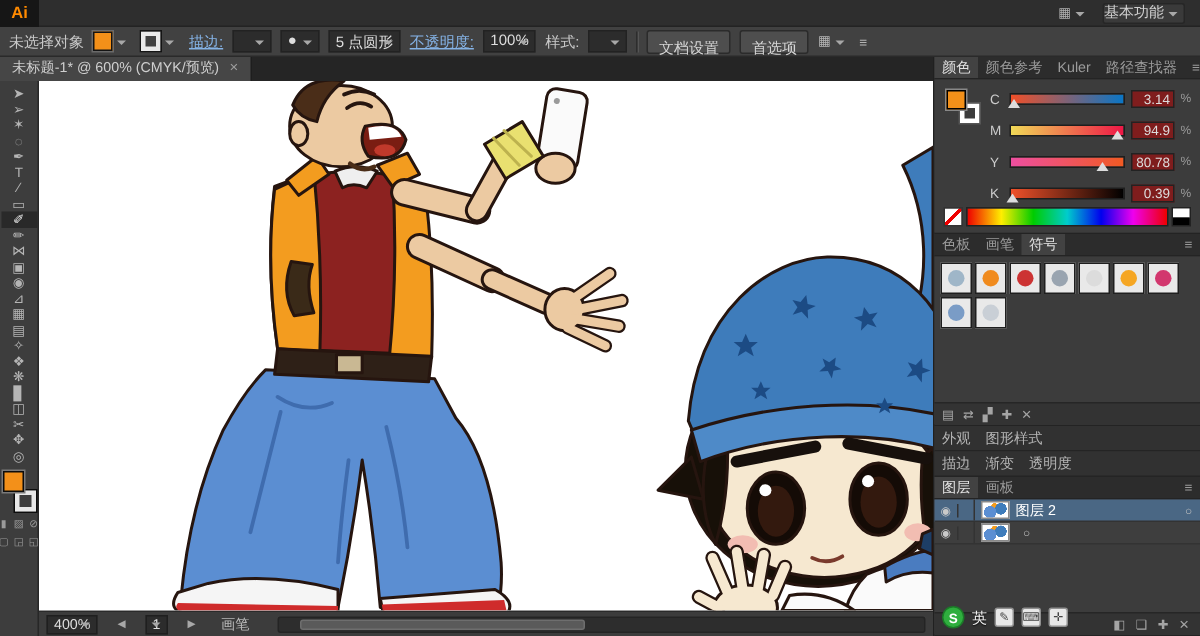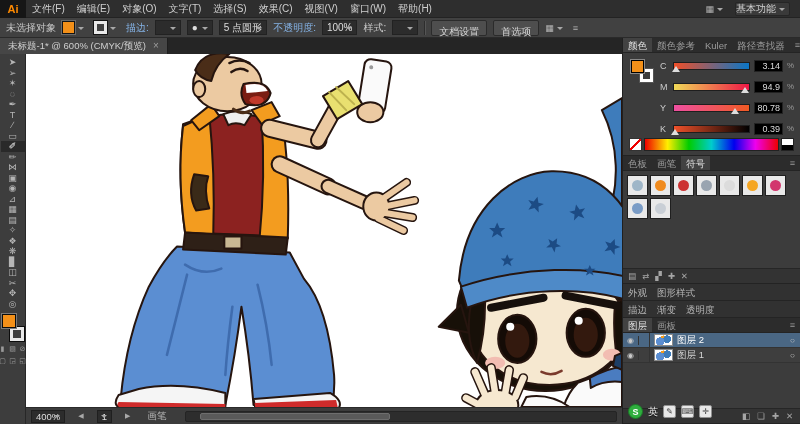--- a/index.html
+++ b/index.html
@@ -15,21 +15,21 @@
   .mb-icon{color:#b0b0b0;font-size:9px}
   .workspace-btn{background:#3a3a3a;border:1px solid #262626;color:#cfcfcf;font-size:10px;height:14px;line-height:12px;border-radius:2px}
 
   
   .dd{position:relative;padding-right:13px}
   .dd::after{content:"";position:absolute;right:4px;top:50%;margin-top:-1px;border:3px solid transparent;border-top-color:#a8a8a8}
 
   
   .controlbar{height:20px;background:#414141;border-bottom:1px solid #2a2a2a;display:flex;align-items:center;gap:6px;padding:0 6px;flex:0 0 20px;font-size:10px}
   .cb-label{color:#c8c8c8;white-space:nowrap}
-  .cb-link{color:#85b3e6;white-space:nowrap;cursor:pointer}
+  .cb-link{color:#85b3e6;text-decoration:underline;white-space:nowrap;cursor:pointer}
   .swatch-btn{display:flex;align-items:center;height:16px}
   .sw{width:13px;height:13px;border:1px solid #141414;box-shadow:0 0 0 1px #6a6a6a;display:inline-block}
   .sw.fill{background:#f39019}
   .sw.stroke{background:#414141;border:3px solid #e9e9e9;outline:1px solid #141414}
   .cb-box{background:#2c2c2c;border:1px solid #222;height:15px;min-width:26px;display:inline-flex;align-items:center;padding:0 4px;color:#ddd}
   .cb-btn{background:#4e4e4e;border:1px solid #2b2b2b;color:#d5d5d5;font-size:10px;height:16px;padding:4px 7px;border-radius:2px;white-space:nowrap}
   .cb-sep{width:1px;height:14px;background:#2d2d2d;box-shadow:1px 0 0 #555}
   .cb-icon{color:#b5b5b5;font-size:9px}
 
   
@@ -79,21 +79,21 @@
   .proxy-stroke{position:absolute;top:11px;left:11px;width:13px;height:13px;background:#3c3c3c;border:3px solid #fff;outline:1px solid #555}
   .channels{flex:1;display:flex;flex-direction:column;justify-content:space-between}
   .ch-row{display:flex;align-items:center;gap:4px;height:15px}
   .ch-label{width:9px;font-size:9px;color:#ccc}
   .ch-track{flex:1;height:8px;position:relative;border:1px solid #1e1e1e}
   .grad-c{background:linear-gradient(to right,#f14f28,#0a76c6)}
   .grad-m{background:linear-gradient(to right,#f0d957,#ee1746)}
   .grad-y{background:linear-gradient(to right,#ee4fa0,#f05a23)}
   .grad-k{background:linear-gradient(to right,#f0512a,#000)}
   .ch-thumb{position:absolute;bottom:-3px;width:0;height:0;border:4px solid transparent;border-top:none;border-bottom:6px solid #ddd;transform:translateX(-4px)}
-  .ch-val{width:29px;text-align:right;font-size:9px;color:#ddd;background:#000000;border:1px solid #222;height:12px;line-height:11px;padding-right:2px}
+  .ch-val{width:29px;text-align:right;font-size:9px;color:#ddd;background:#7f1d1d;border:1px solid #222;height:12px;line-height:11px;padding-right:2px}
   .ch-unit{font-size:8px;color:#999;width:7px}
   .spectrum-row{display:flex;gap:2px;height:13px;flex:0 0 13px;align-items:stretch}
   .none-swatch{width:13px;border:1px solid #333;background:linear-gradient(135deg,#fff 42%,#e00 42%,#e00 58%,#fff 58%)}
   .spectrum{flex:1;border:1px solid #222;background:linear-gradient(90deg,#e00,#fe0 17%,#0c0 33%,#0cc 50%,#00e 67%,#e0e 83%,#e00)}
   .bw{width:13px;display:flex;flex-direction:column;border:1px solid #222}
   .bw i{flex:1}.bw .w{background:#fff}.bw .b{background:#000}
 
   .sym-body{height:112px;flex:0 0 112px;background:#3c3c3c;display:flex;flex-direction:column}
   .sym-grid{display:flex;flex-wrap:wrap;gap:2px;padding:4px;align-content:flex-start;flex:1}
   .sym{width:21px;height:21px;background:#e9e9e9;border:1px solid #1f1f1f;position:relative}
@@ -121,31 +121,20 @@
   .ime-mode{color:#f2f2f2;font-size:10px;text-shadow:0 1px 1px #000}
   .tray-icon{width:13px;height:13px;background:#e8e8e8;color:#444;font-size:8px;border-radius:2px;display:flex;align-items:center;justify-content:center;border:1px solid #909090}
 </style>
 </head>
 <body>
 
 <div class="app">
 
   <div class="menubar">
     <div class="ai-logo">Ai</div>
-    <div class="menus">
-        <span class="menu-item">文件(F)</span>
-        <span class="menu-item">编辑(E)</span>
-        <span class="menu-item">对象(O)</span>
-        <span class="menu-item">文字(T)</span>
-        <span class="menu-item">选择(S)</span>
-        <span class="menu-item">效果(C)</span>
-        <span class="menu-item">视图(V)</span>
-        <span class="menu-item">窗口(W)</span>
-        <span class="menu-item">帮助(H)</span>
-      </div>
     <div class="menubar-right">
       <span class="mb-icon dd">▦</span>
       <button class="workspace-btn dd">基本功能</button>
     </div>
   </div>
 
   <div class="controlbar">
     <span class="cb-label">未选择对象</span>
     <span class="swatch-btn dd">
         <i class="sw fill"></i>
@@ -435,21 +424,20 @@
           <div style="display:contents"><div class="layer-row selected">
               <span class="eye">◉</span>
               <span class="lock-cell"></span>
               <span class="lthumb"></span>
               <span class="lname">图层 2</span>
               <span class="ltarget">○</span>
             </div><div class="layer-row">
               <span class="eye">◉</span>
               <span class="lock-cell"></span>
               <span class="lthumb"></span>
-              <span class="lname">图层 1</span>
               <span class="ltarget">○</span>
             </div></div>
           <div class="layers-footer">
             <div style="display:contents"><button class="picon">◧</button><button class="picon">❏</button><button class="picon">✚</button><button class="picon">✕</button></div>
           </div>
         </div>
       </div>
 
     </div>
   </div>

